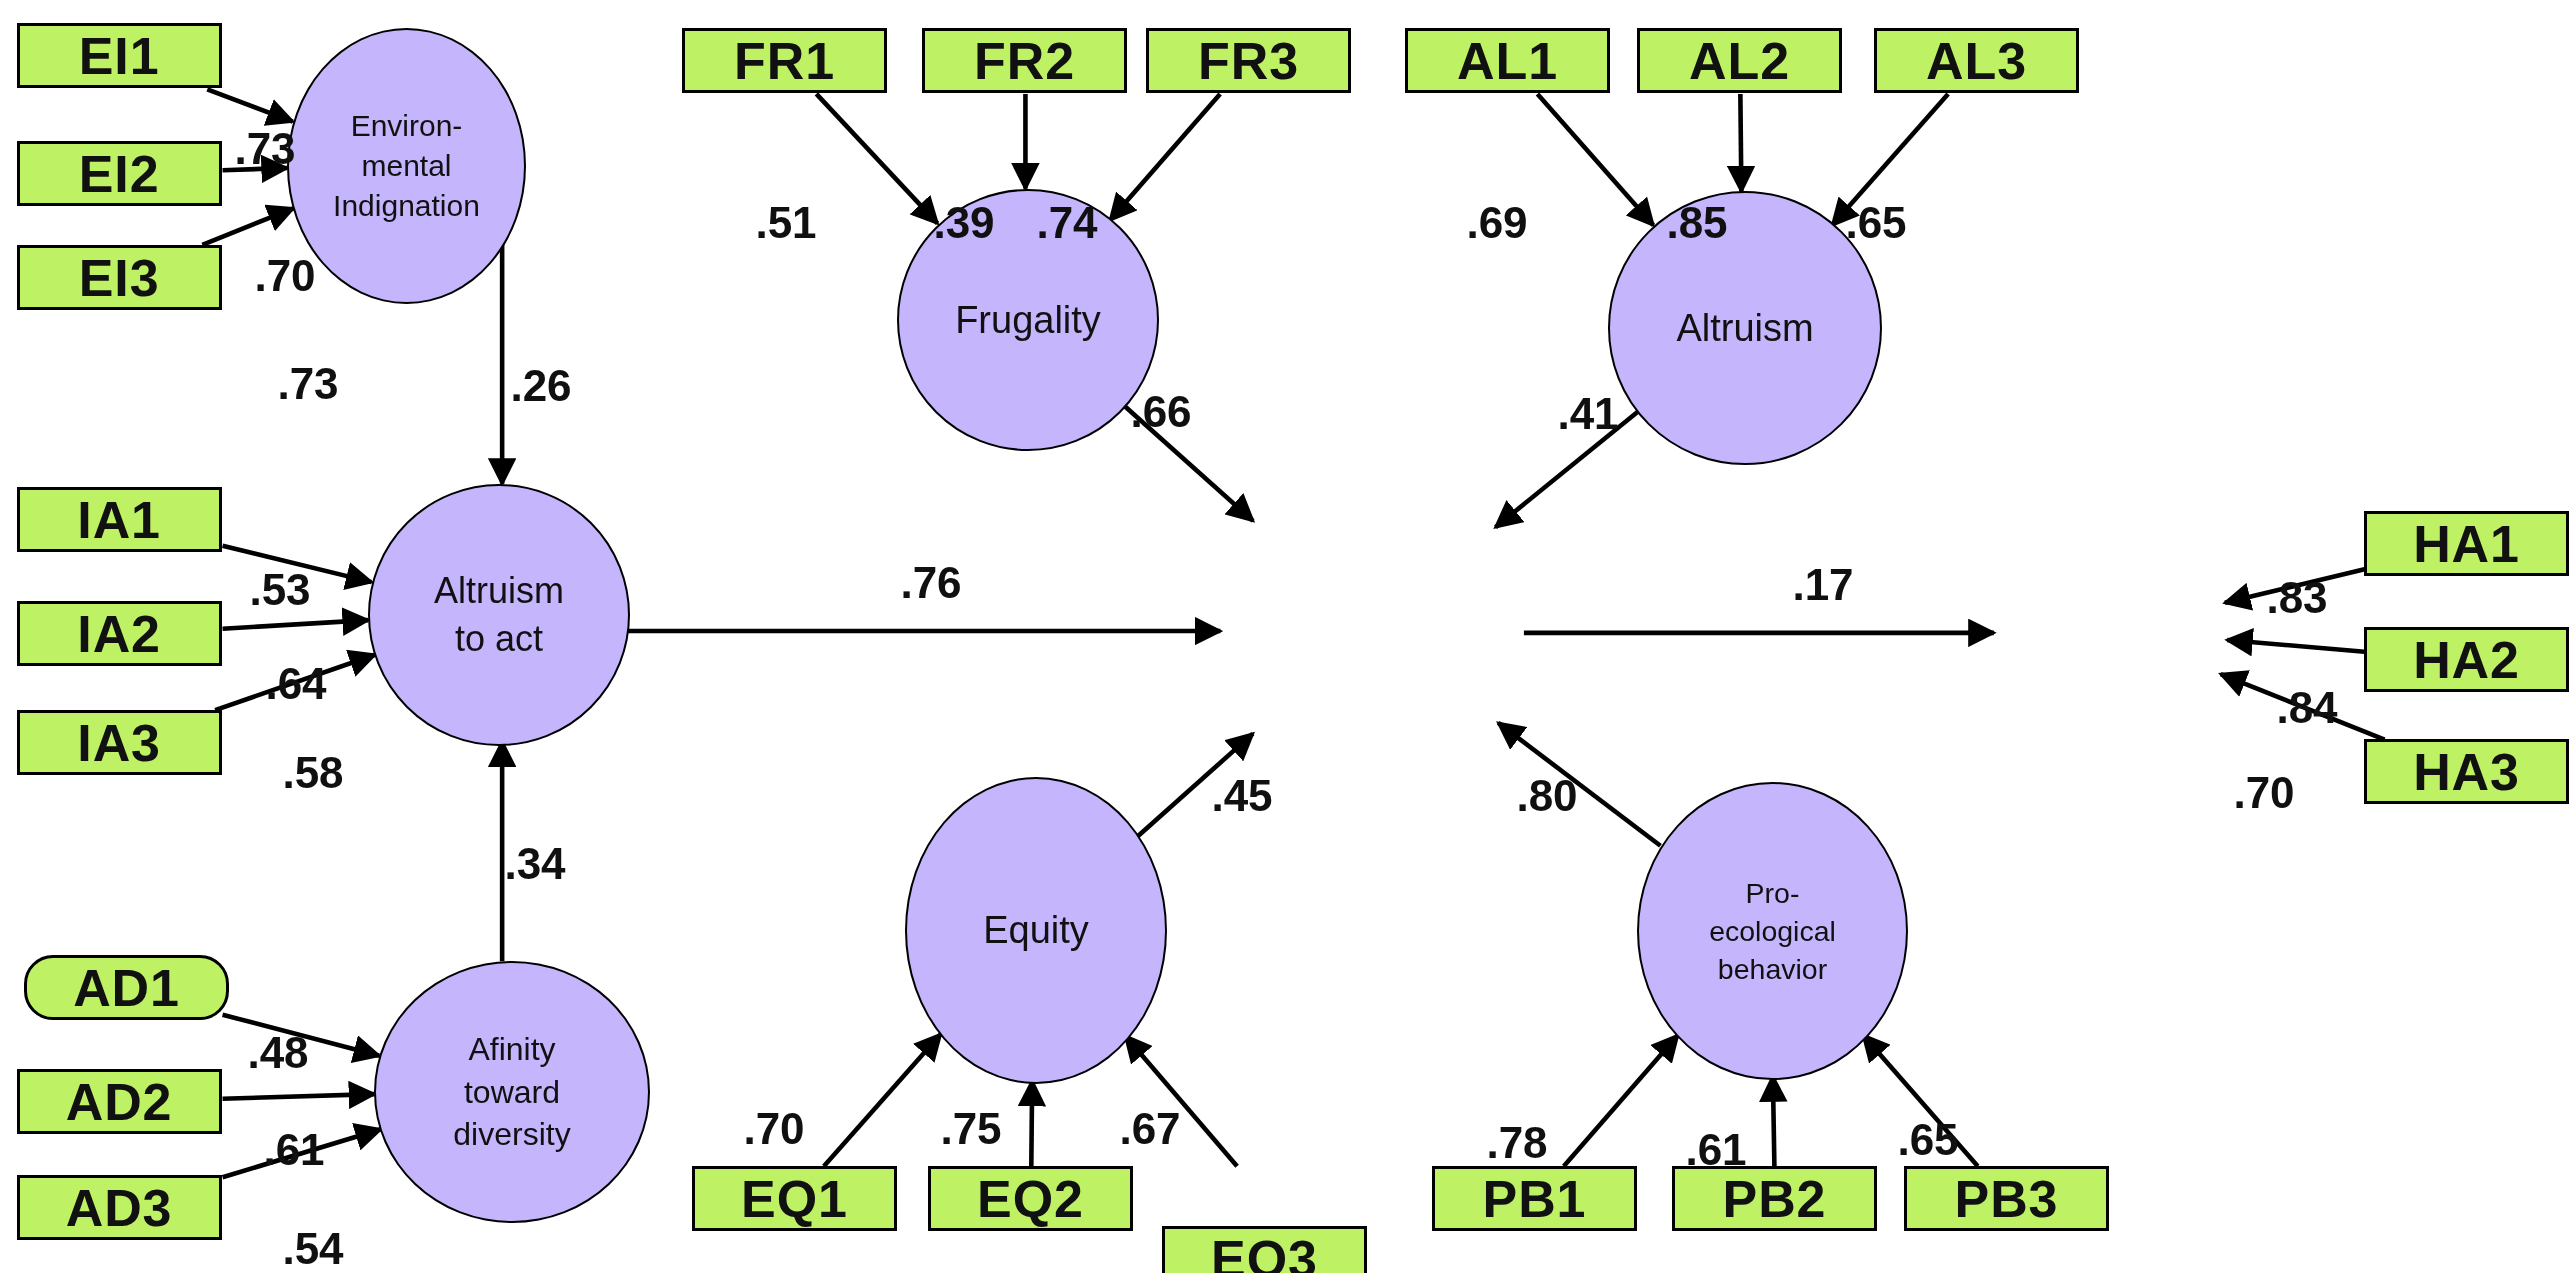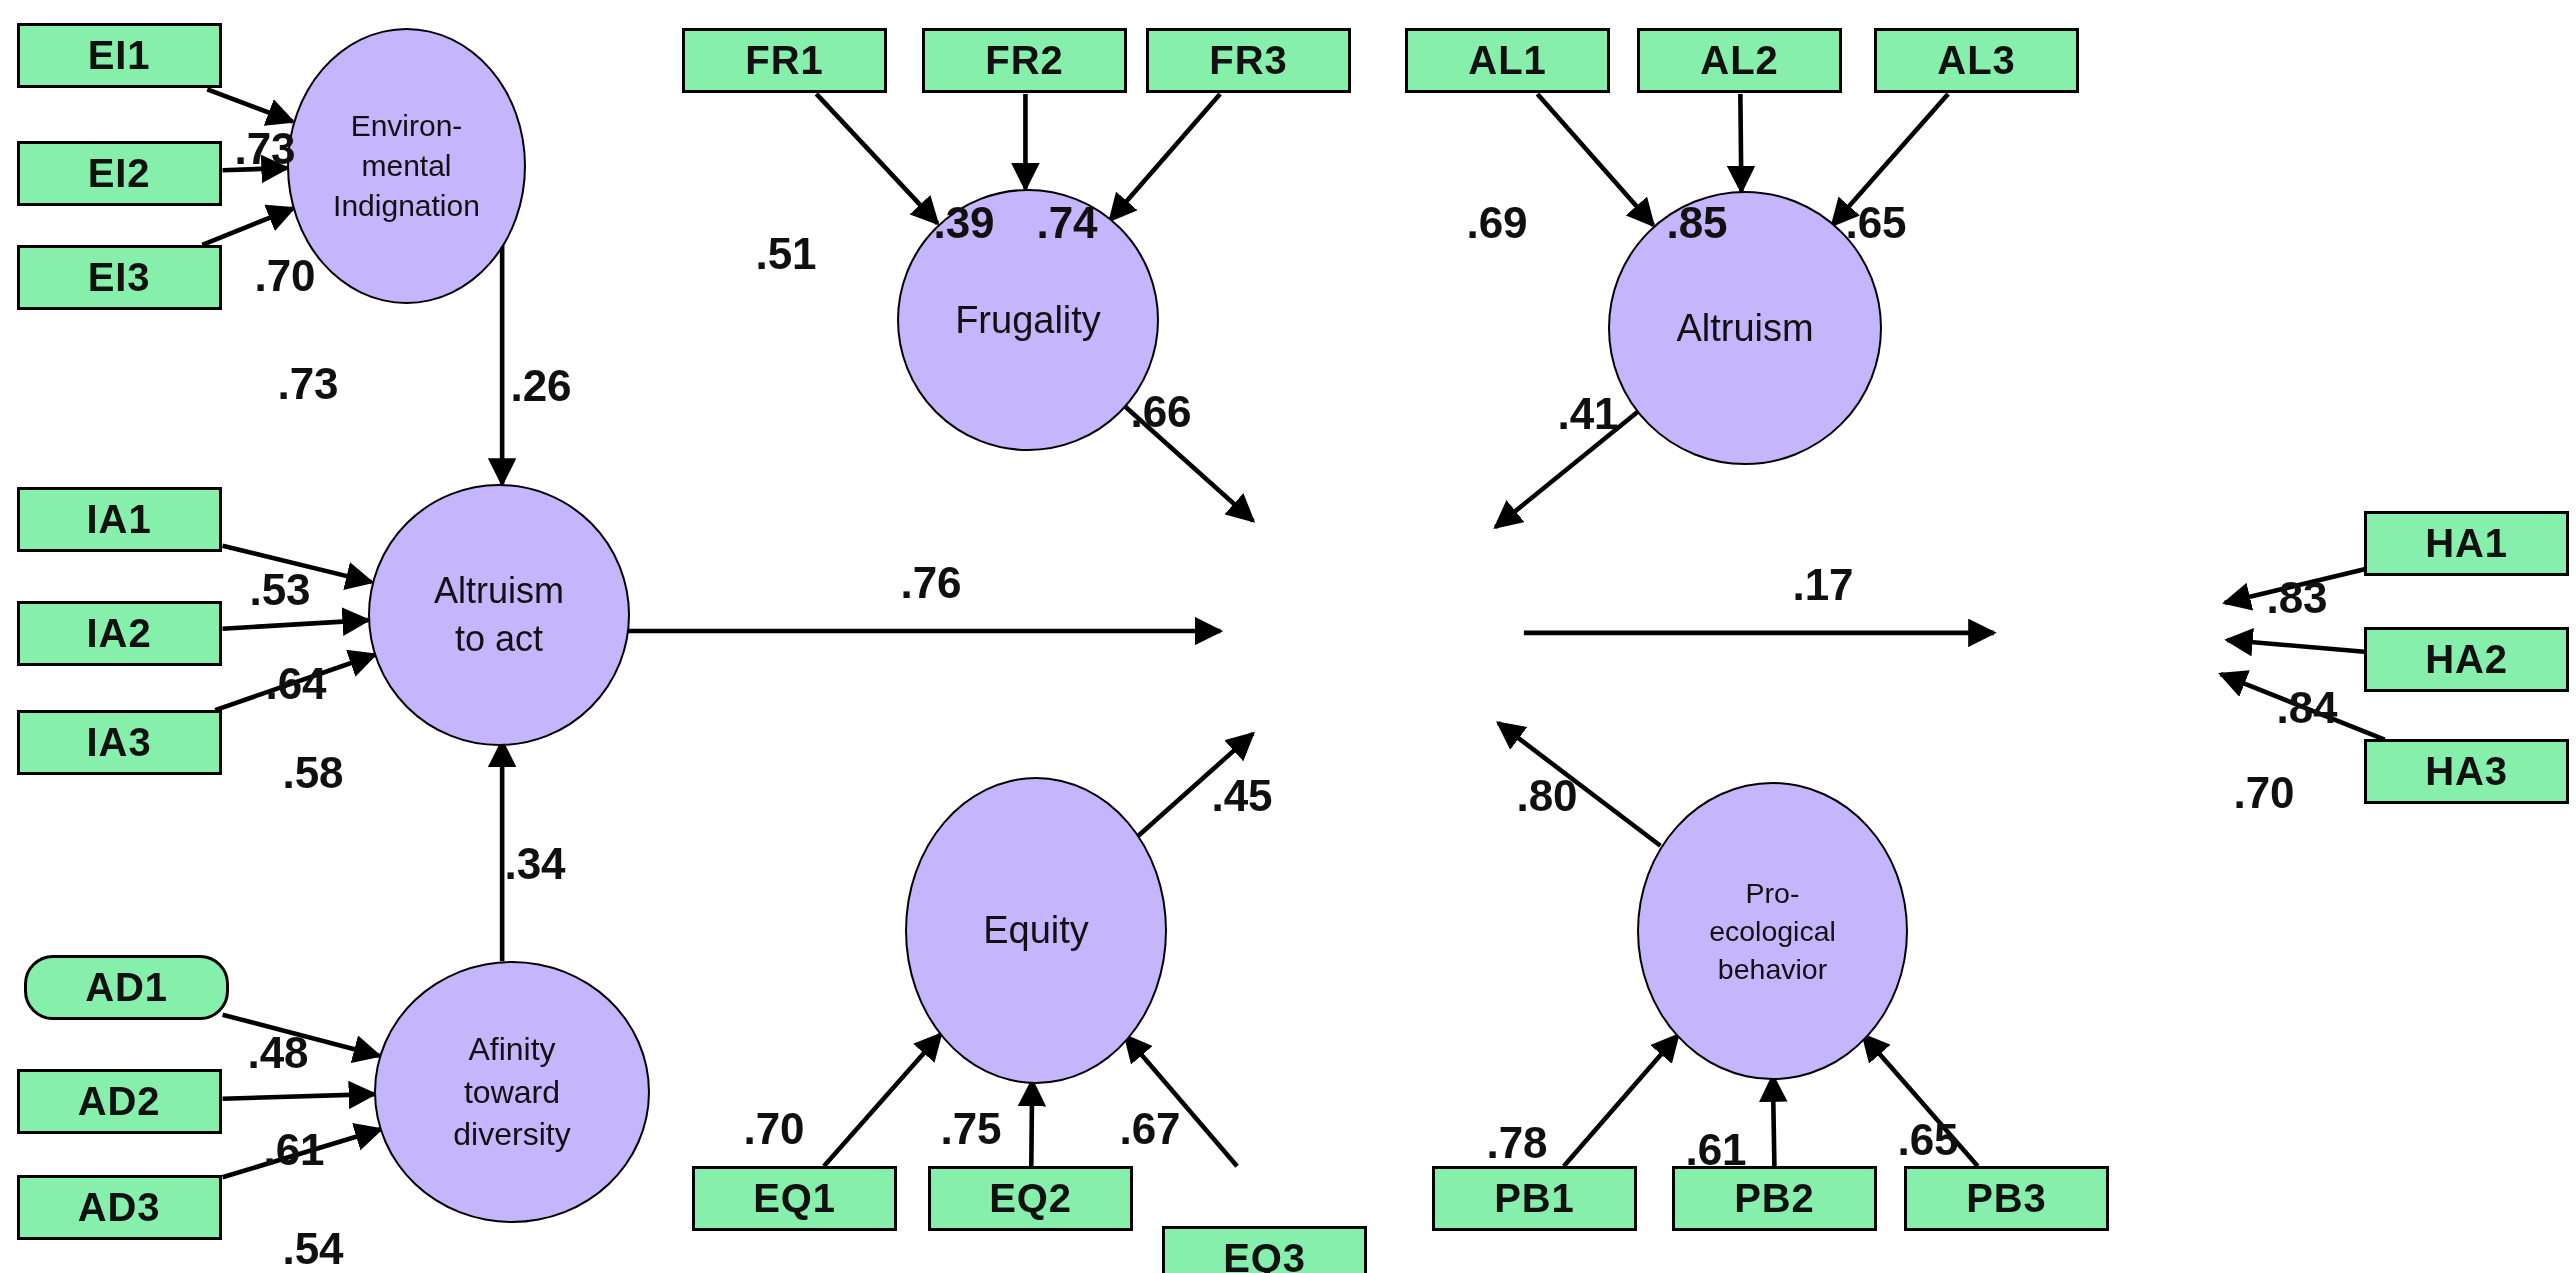--- a/index.html
+++ b/index.html
@@ -3,23 +3,23 @@
 <meta charset="utf-8">
 <style>
   html,body{margin:0;padding:0;background:#ffffff;}
   #canvas{
     position:relative;width:2576px;height:1274px;background:#ffffff;
     font-family:"Liberation Sans", sans-serif;color:#111111;overflow:hidden;
   }
   #edges-layer{position:absolute;left:0;top:0;width:2576px;height:1274px;z-index:1;}
   #nodes-layer,#labels-layer{position:absolute;left:0;top:0;width:100%;height:100%;z-index:2;pointer-events:none;}
   .obs-box{
-    position:absolute;border:3.7px solid #000;background:#86efac;
+    position:absolute;border:3.7px solid #000;background:#bef264;
     display:flex;align-items:center;justify-content:center;
-    font-size:40px;font-weight:600;letter-spacing:0.9px;z-index:3;
+    font-size:52px;font-weight:600;letter-spacing:0.9px;z-index:3;
   }
   .latent{
     position:absolute;border:2.8px solid #000;border-radius:50%;background:#c4b5fd;
     display:flex;align-items:center;justify-content:center;text-align:center;z-index:2;
   }
   .latent-label{white-space:pre-line;line-height:1.34;font-size:35px;}
   .latent-envind .latent-label{font-size:30px;}
   .latent-intention .latent-label{font-size:36px;}
   .latent-afinity .latent-label{font-size:32px;}
   .latent-frugality .latent-label{font-size:38px;}
@@ -181,21 +181,21 @@
   <div id="labels-layer">
       <div class="coef" style="left: 265px; top: 149px;">.73</div>
       <div class="coef" style="left: 285px; top: 276px;">.70</div>
       <div class="coef" style="left: 308px; top: 384px;">.73</div>
       <div class="coef" style="left: 280px; top: 590px;">.53</div>
       <div class="coef" style="left: 296px; top: 684px;">.64</div>
       <div class="coef" style="left: 313px; top: 773px;">.58</div>
       <div class="coef" style="left: 278px; top: 1053px;">.48</div>
       <div class="coef" style="left: 294px; top: 1150px;">.61</div>
       <div class="coef" style="left: 313px; top: 1249px;">.54</div>
-      <div class="coef" style="left: 786px; top: 223px; margin-top: 31px;">.51</div>
+      <div class="coef" style="left: 786px; top: 223px;">.51</div>
       <div class="coef" style="left: 964px; top: 223px;">.39</div>
       <div class="coef" style="left: 1067px; top: 223px;">.74</div>
       <div class="coef" style="left: 1497px; top: 223px;">.69</div>
       <div class="coef" style="left: 1697px; top: 223px;">.85</div>
       <div class="coef" style="left: 1876px; top: 223px;">.65</div>
       <div class="coef" style="left: 774px; top: 1129px;">.70</div>
       <div class="coef" style="left: 971px; top: 1129px;">.75</div>
       <div class="coef" style="left: 1150px; top: 1129px;">.67</div>
       <div class="coef" style="left: 1517px; top: 1143px;">.78</div>
       <div class="coef" style="left: 1716px; top: 1150px;">.61</div>

